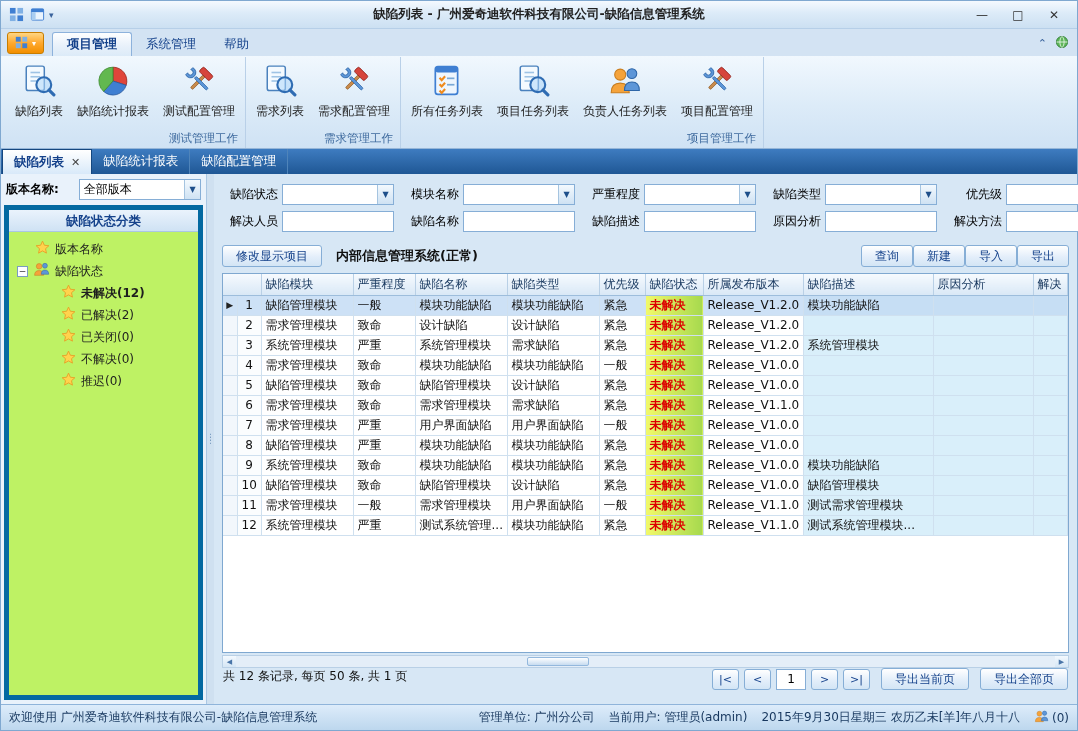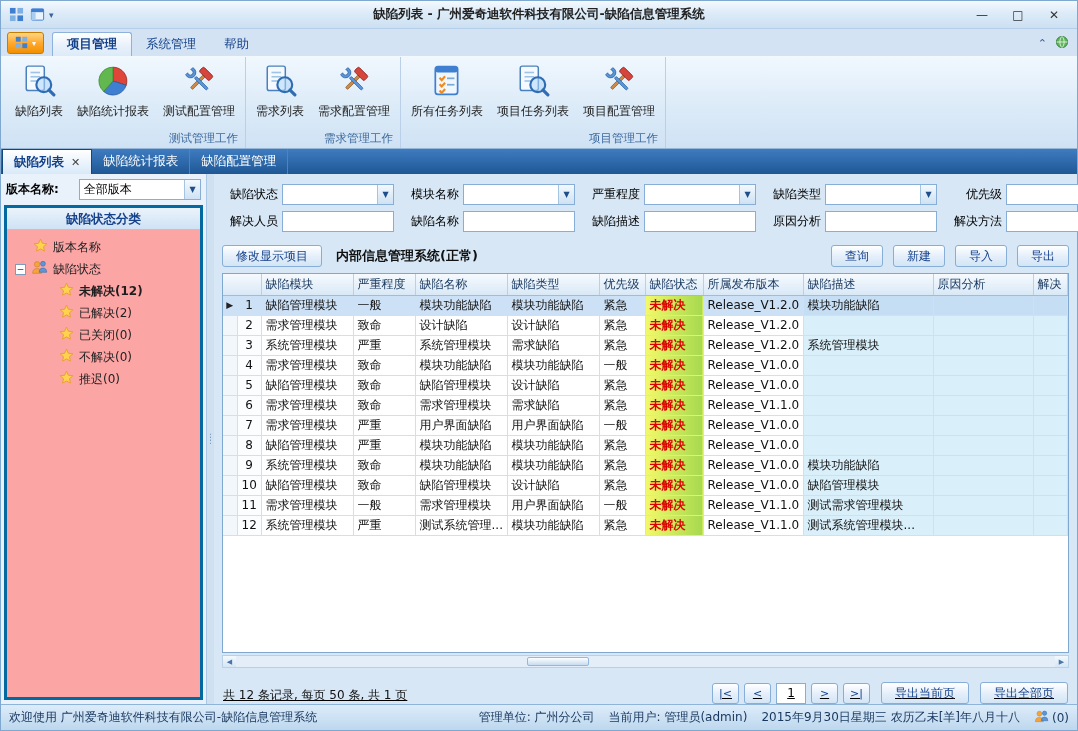--- a/index.html
+++ b/index.html
@@ -43,21 +43,21 @@
   .dtab .close { margin-left:7px; color:#444; font-size:11px; font-weight:normal; }
 
   
   .main { flex:1; display:flex; min-height:0; background:#d7e7f5; }
   .sidebar { width:206px; flex:0 0 206px; background:#e9f2fb; display:flex; flex-direction:column; border-right:1px solid #aac7e3; }
   .version-row { height:30px; flex:0 0 30px; display:flex; align-items:center; padding:4px 5px; gap:20px; }
   .version-row .vlbl { font-weight:bold; font-size:12px; white-space:nowrap; }
   .combo { flex:1; height:21px; background:#fff; border:1px solid #86aed6; display:flex; align-items:center; overflow:hidden; }
   .combo .val { flex:1; padding:0 4px; font-size:12px; white-space:nowrap; }
   .combo .dd { width:16px; align-self:stretch; background:linear-gradient(#f3f9fe,#cfe2f3); border-left:1px solid #a5c4e0; display:flex; align-items:center; justify-content:center; font-size:8px; color:#1e4f8a; }
-  .tree-panel { flex:1; margin:1px 3px 4px; background:#fca5a5; border:3px solid #0369a1; overflow:hidden; }
+  .tree-panel { flex:1; margin:1px 3px 4px; background:#bef264; border:5px solid #0369a1; overflow:hidden; }
   .tree-title { height:22px; line-height:22px; text-align:center; font-weight:bold; font-size:12.5px; color:#15428b; background:linear-gradient(#eaf3fc,#cfe2f4); border-bottom:1px solid #aac7e3; }
   .tree { padding:6px 2px; }
   .tnode { height:22px; display:flex; align-items:center; font-size:12px; color:#1e1e1e; gap:5px; }
   .tnode.lvl0 { padding-left:24px; }
   .tnode.lvl0.has-exp { padding-left:6px; }
   .tnode.lvl1 { padding-left:50px; }
   .tnode.bold { font-weight:bold; }
   .texp { width:11px; height:11px; border:1px solid #7a9cc0; background:#fff; font-size:9px; line-height:9px; text-align:center; color:#333; flex:0 0 11px; }
   .tnode svg { width:15px; height:15px; flex:0 0 15px; }
   .tnode .people svg { width:17px; height:17px; }
@@ -69,41 +69,41 @@
   .fpair { display:flex; align-items:center; margin-right:9px; }
   .fpair .flbl { width:56px; text-align:right; font-size:12px; margin-right:4px; white-space:nowrap; }
   .fcontrol { width:112px; height:21px; background:#fff; border:1px solid #86aed6; display:flex; overflow:hidden; }
   .fcontrol input { flex:1; border:none; outline:none; font-size:12px; padding:0 3px; min-width:0; }
   .fcontrol .dd { width:16px; background:linear-gradient(#f3f9fe,#cfe2f3); border-left:1px solid #a5c4e0; display:flex; align-items:center; justify-content:center; font-size:8px; color:#1e4f8a; }
 
   .action-row { display:flex; align-items:center; margin:9px 0 6px; }
   .btn { height:22px; padding:0 13px; background:linear-gradient(#ffffff,#e3eefa 55%,#d3e5f5); border:1px solid #86aed6; border-radius:3px; font-size:12px; color:#15428b; display:inline-flex; align-items:center; white-space:nowrap; }
   .project-label { font-weight:bold; font-size:13px; margin-left:14px; color:#111; }
   .action-spacer { flex:1; }
-  .action-row .btn + .btn { margin-left:10px; }
+  .action-row .btn + .btn { }
 
   .grid-wrap { flex:1; min-height:0; border:1px solid #7fa8d0; background:#fff; overflow:hidden; }
   table.grid { border-collapse:collapse; table-layout:fixed; width:100%;padding-left:48px; }
   .grid th { height:21px; background:linear-gradient(#f6fafe,#d9e8f6); border-right:1px solid #b9d0e6; border-bottom:1px solid #9dbddc; font-size:12px; font-weight:normal; color:#17375e; text-align:left; padding:0 4px; white-space:nowrap; overflow:hidden; }
   .grid td { height:20px; border-right:1px solid #cfe0ef; border-bottom:1px solid #cfe0ef; font-size:12px; padding:0 4px; white-space:nowrap; overflow:hidden; color:#111; }
   .grid td.ind { padding:0; text-align:center; font-size:9px; color:#222; background:#f2f7fc; }
   .grid td.num { text-align:center; background:#fbfdfe; }
   .grid th.indh { background:linear-gradient(#f6fafe,#d9e8f6); }
   .grid td.status { background:linear-gradient(90deg,#f2f96a,#a6d94e); color:#dd0000; font-weight:bold; }
   .grid td.cyan { background:#d9effa; }
   .grid tr.selected td { background:#cde1f6; }
   .grid tr.selected td.cyan { background:#c6def4; }
   .grid tr.selected td.status { background:linear-gradient(90deg,#f2f96a,#a6d94e); }
 
   .hscroll { height:13px; flex:0 0 13px; margin-top:2px; background:#e4eef8; border:1px solid #b9d0e6; display:flex; align-items:center; position:relative; }
   .hs-arrow { width:13px; height:100%; display:flex; align-items:center; justify-content:center; font-size:7px; color:#4a75a8; background:linear-gradient(#f3f9fe,#d5e6f5); }
   .hs-arrow.right { margin-left:auto; }
   .hs-thumb { position:absolute; left:36%; width:62px; top:1px; bottom:1px; background:linear-gradient(#fdfeff,#c7dcf0); border:1px solid #93b8dd; border-radius:2px; }
 
-  .pager-row { height:36px; flex:0 0 36px; display:flex; align-items:flex-end; padding:0 1px;text-decoration:underline; }
+  .pager-row { height:36px; flex:0 0 36px; display:flex; align-items:flex-start; padding:0 1px; }
   .record-info { font-size:12px; color:#111; }
   .pager-buttons { margin-left:auto; display:flex; align-items:center; gap:5px; }
   .pbtn { width:27px; height:21px; padding:0; justify-content:center; font-size:11px; }
   .page-box { width:30px; height:21px; background:#fff; border:1px solid #86aed6; text-align:center; font-size:12px; outline:none; }
   .export-btn { margin-left:6px; }
 
   
   .statusbar { height:26px; flex:0 0 26px; background:linear-gradient(#ddecfa,#bdd7ee); border-top:1px solid #8fb4da; display:flex; align-items:center; padding:0 8px; font-size:12px; color:#17375e; gap:14px; }
   .sb-right { margin-left:auto; display:flex; align-items:center; gap:14px; }
   .sb-users { display:flex; align-items:center; gap:3px; }
@@ -265,20 +265,31 @@
                 <line x1="8" y1="16" x2="14" y2="16" stroke="#9ec3e5" stroke-width="1.5"></line>
                 <circle cx="20.5" cy="19.5" r="7" fill="rgba(175,215,250,0.55)" stroke="#2f6cb3" stroke-width="2"></circle>
                 <line x1="25.5" y1="24.5" x2="30" y2="29" stroke="#2f6cb3" stroke-width="3" stroke-linecap="round"></line>
               </svg>
             </span>
             <span class="rlbl">项目任务列表</span>
           </div>
           <div class="ritem">
             <span class="ricon">
               <svg viewBox="0 0 32 32">
+                <circle cx="11.5" cy="10" r="5.2" fill="#f5a33b" stroke="#c97d1e"></circle>
+                <path d="M3 27 q0 -9 8.5 -9 q8.5 0 8.5 9 z" fill="#f5a33b" stroke="#c97d1e"></path>
+                <circle cx="22.5" cy="9" r="4.6" fill="#5d96d8" stroke="#2e66a8"></circle>
+                <path d="M15.5 25 q0 -8 7 -8 q7 0 7 8 z" fill="#5d96d8" stroke="#2e66a8"></path>
+              </svg>
+            </span>
+            <span class="rlbl">负责人任务列表</span>
+          </div>
+          <div class="ritem">
+            <span class="ricon">
+              <svg viewBox="0 0 32 32">
                 <g transform="rotate(45 16 16)">
                   <rect x="14.6" y="9" width="2.8" height="17" rx="1" fill="#c98a4b" stroke="#8f5c26" stroke-width="0.7"></rect>
                   <rect x="9.5" y="3.5" width="13" height="6" rx="1.5" fill="#d6453c" stroke="#92251e" stroke-width="0.8"></rect>
                 </g>
                 <g transform="rotate(-45 16 16)">
                   <rect x="14.7" y="11" width="2.6" height="16" rx="1" fill="#5d96d8" stroke="#2e66a8" stroke-width="0.7"></rect>
                   <path d="M11.3 3 a5 5 0 1 0 9.4 0 l-2.6 0 a2.6 2.6 0 1 1 -4.2 0 z" fill="#5d96d8" stroke="#2e66a8" stroke-width="0.8"></path>
                 </g>
               </svg>
             </span>

